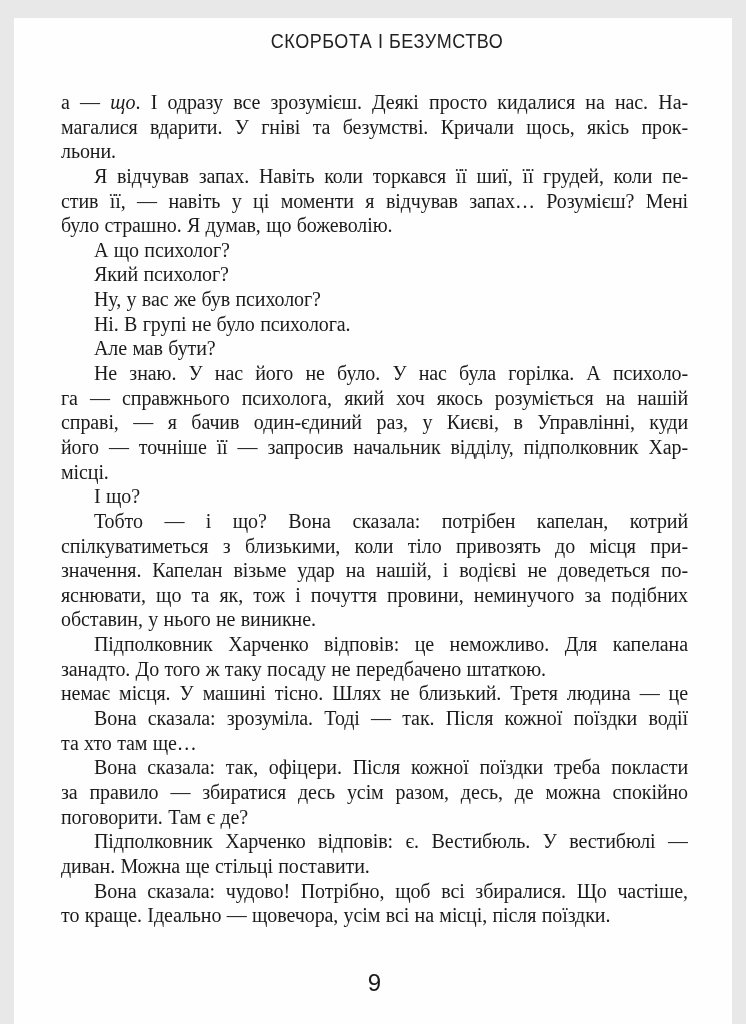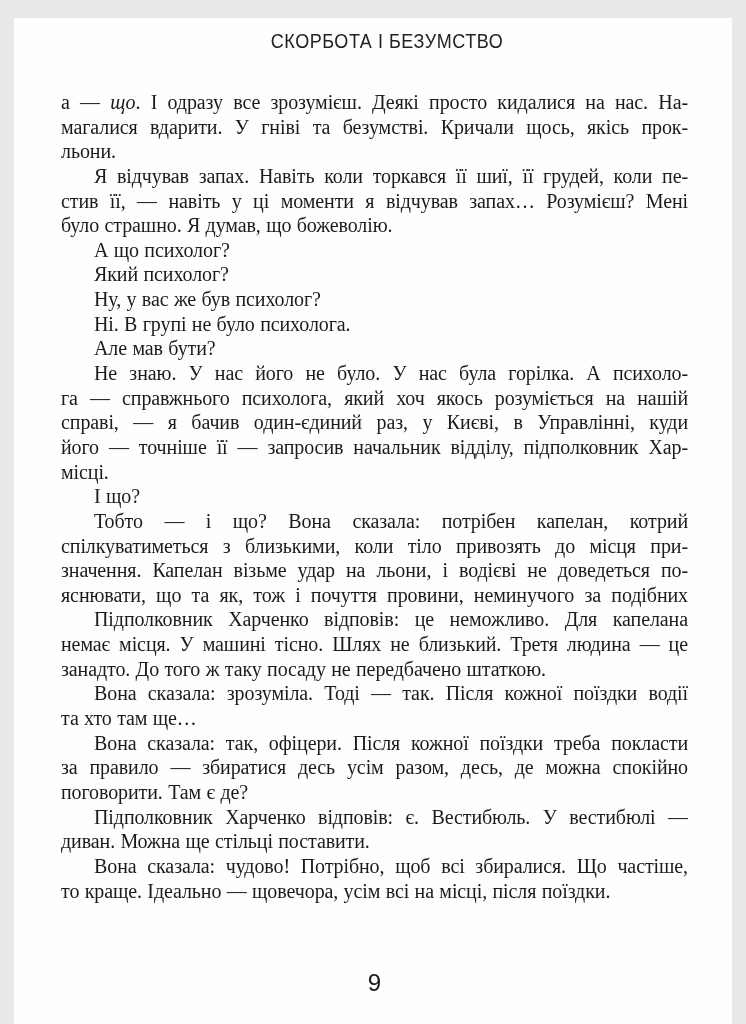--- a/index.html
+++ b/index.html
@@ -110,27 +110,28 @@
         <div class="line"><span>справі, — я бачив один-єдиний раз, у Києві, в Управлінні, куди</span></div>
         <div class="line"><span>його — точніше її — запросив начальник відділу, підполковник Хар-</span></div>
         <div class="line last"><span>місці.</span></div>
       </div>
       <div class="para">
         <div class="line last indent"><span>І що?</span></div>
       </div>
       <div class="para">
         <div class="line indent"><span>Тобто — і що? Вона сказала: потрібен капелан, котрий</span></div>
         <div class="line"><span>спілкуватиметься з близькими, коли тіло привозять до місця при-</span></div>
-        <div class="line"><span>значення. Капелан візьме удар на льони, і водієві не доведеться по-</span></div>
+        <div class="line"><span>значення. Капелан візьме удар на нашій, і водієві не доведеться по-</span></div>
         <div class="line"><span>яснювати, що та як, тож і почуття провини, неминучого за подібних</span></div>
+        <div class="line last"><span>обставин, у нього не виникне.</span></div>
       </div>
       <div class="para">
         <div class="line indent"><span>Підполковник Харченко відповів: це неможливо. Для капелана</span></div>
+        <div class="line last"><span>занадто. До того ж таку посаду не передбачено штаткою.</span></div>
         <div class="line"><span>немає місця. У машині тісно. Шлях не близький. Третя людина — це</span></div>
-        <div class="line last"><span>занадто. До того ж таку посаду не передбачено штаткою.</span></div>
       </div>
       <div class="para">
         <div class="line indent"><span>Вона сказала: зрозуміла. Тоді — так. Після кожної поїздки водії</span></div>
         <div class="line last"><span>та хто там ще…</span></div>
       </div>
       <div class="para">
         <div class="line indent"><span>Вона сказала: так, офіцери. Після кожної поїздки треба покласти</span></div>
         <div class="line"><span>за правило — збиратися десь усім разом, десь, де можна спокійно</span></div>
         <div class="line last"><span>поговорити. Там є де?</span></div>
       </div>

